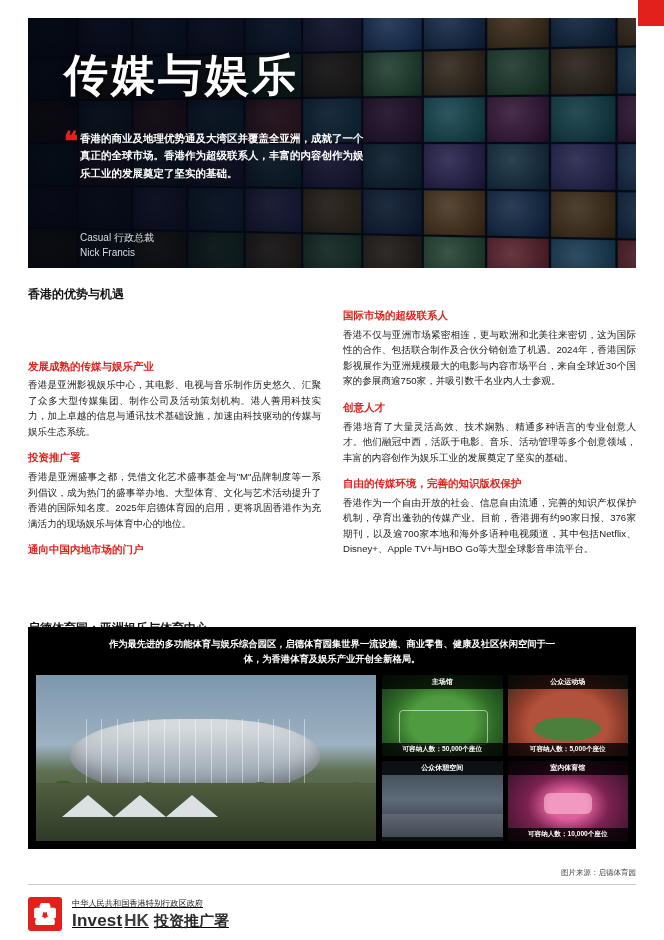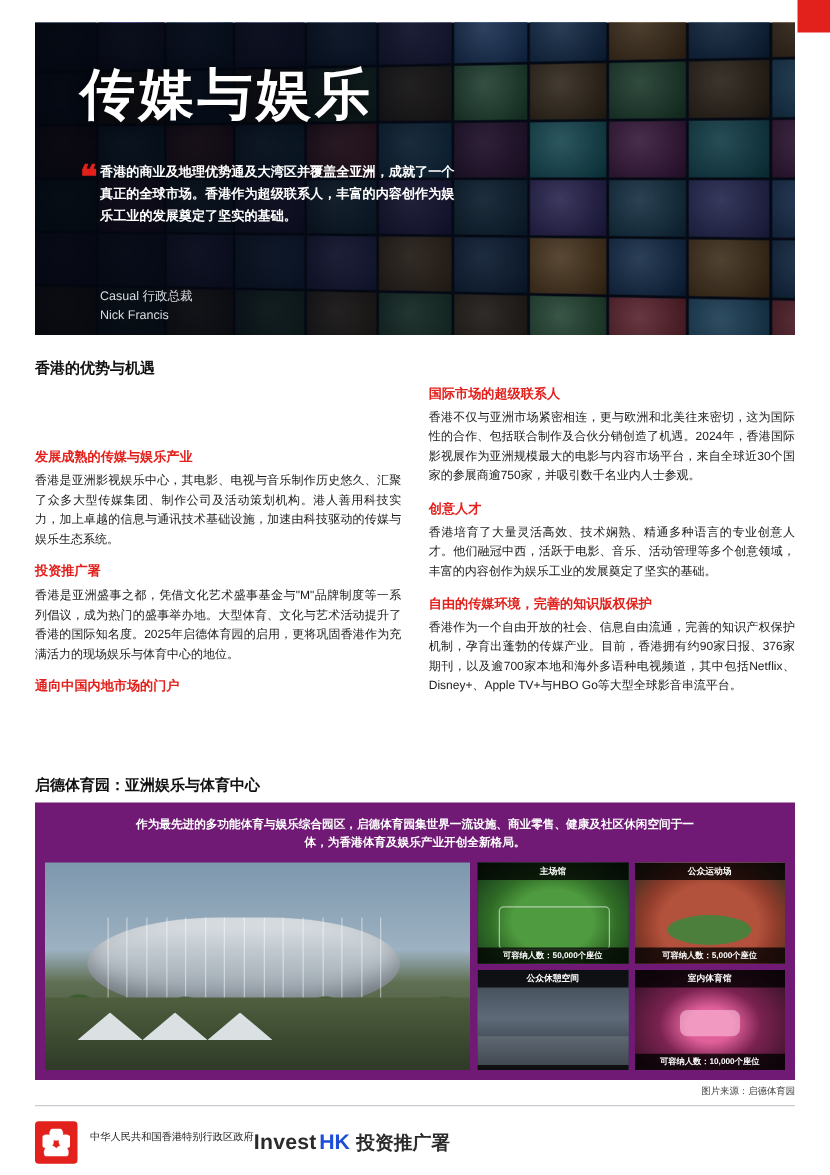--- a/index.html
+++ b/index.html
@@ -116,23 +116,23 @@
     margin: 0;
     font-size: 9.6px;
     line-height: 1.62;
     color: #1a1a1a;
     text-align: justify;
   }
 
   
   .panel {
     position: absolute;
-    left: 28px; top: 642px;
+    left: 28px; top: 627px;
     width: 608px; height: 222px;
-    background: #701a75;
+    background: #000000;
     overflow: hidden;
   }
   .panel-intro {
     position: absolute;
     left: 78px; top: 10px;
     width: 452px;
     color: #ffffff;
     font-size: 9.3px;
     font-weight: bold;
     line-height: 1.65;
@@ -269,25 +269,25 @@
     position: absolute; left: 50%; top: 50%;
     width: 22px; height: 22px;
     transform: translate(-50%,-50%);
     background:
       radial-gradient(circle at 50% 18%, #fff 0 5px, transparent 6px),
       radial-gradient(circle at 84% 46%, #fff 0 5px, transparent 6px),
       radial-gradient(circle at 70% 86%, #fff 0 5px, transparent 6px),
       radial-gradient(circle at 30% 86%, #fff 0 5px, transparent 6px),
       radial-gradient(circle at 16% 46%, #fff 0 5px, transparent 6px);
   }
-  .footer-txt { display: flex; flex-direction: row; justify-content: space-between; }
+  .footer-txt { display: flex; flex-direction: column; justify-content: space-between; text-decoration: underline; }
   .footer-cn { font-size: 8.2px; color: #222; margin-bottom: 2px; }
   .footer-brand { display: flex; align-items: baseline; gap: 2px; }
   .f-invest { font-size: 17px; font-weight: bold; color: #2b2b2b; letter-spacing: .2px; }
-  .f-hk { font-size: 17px; font-weight: bold; color: #1d4ed8; }
+  .f-hk { font-size: 17px; font-weight: bold; color: #404040; }
   .f-cn2 { font-size: 15px; font-weight: bold; color: #2b2b2b; margin-left: 3px; }
 </style>
 </head>
 <body>
 
 <div class="page">
 
   <div class="top-tab"></div>
 
   <div class="hero">

